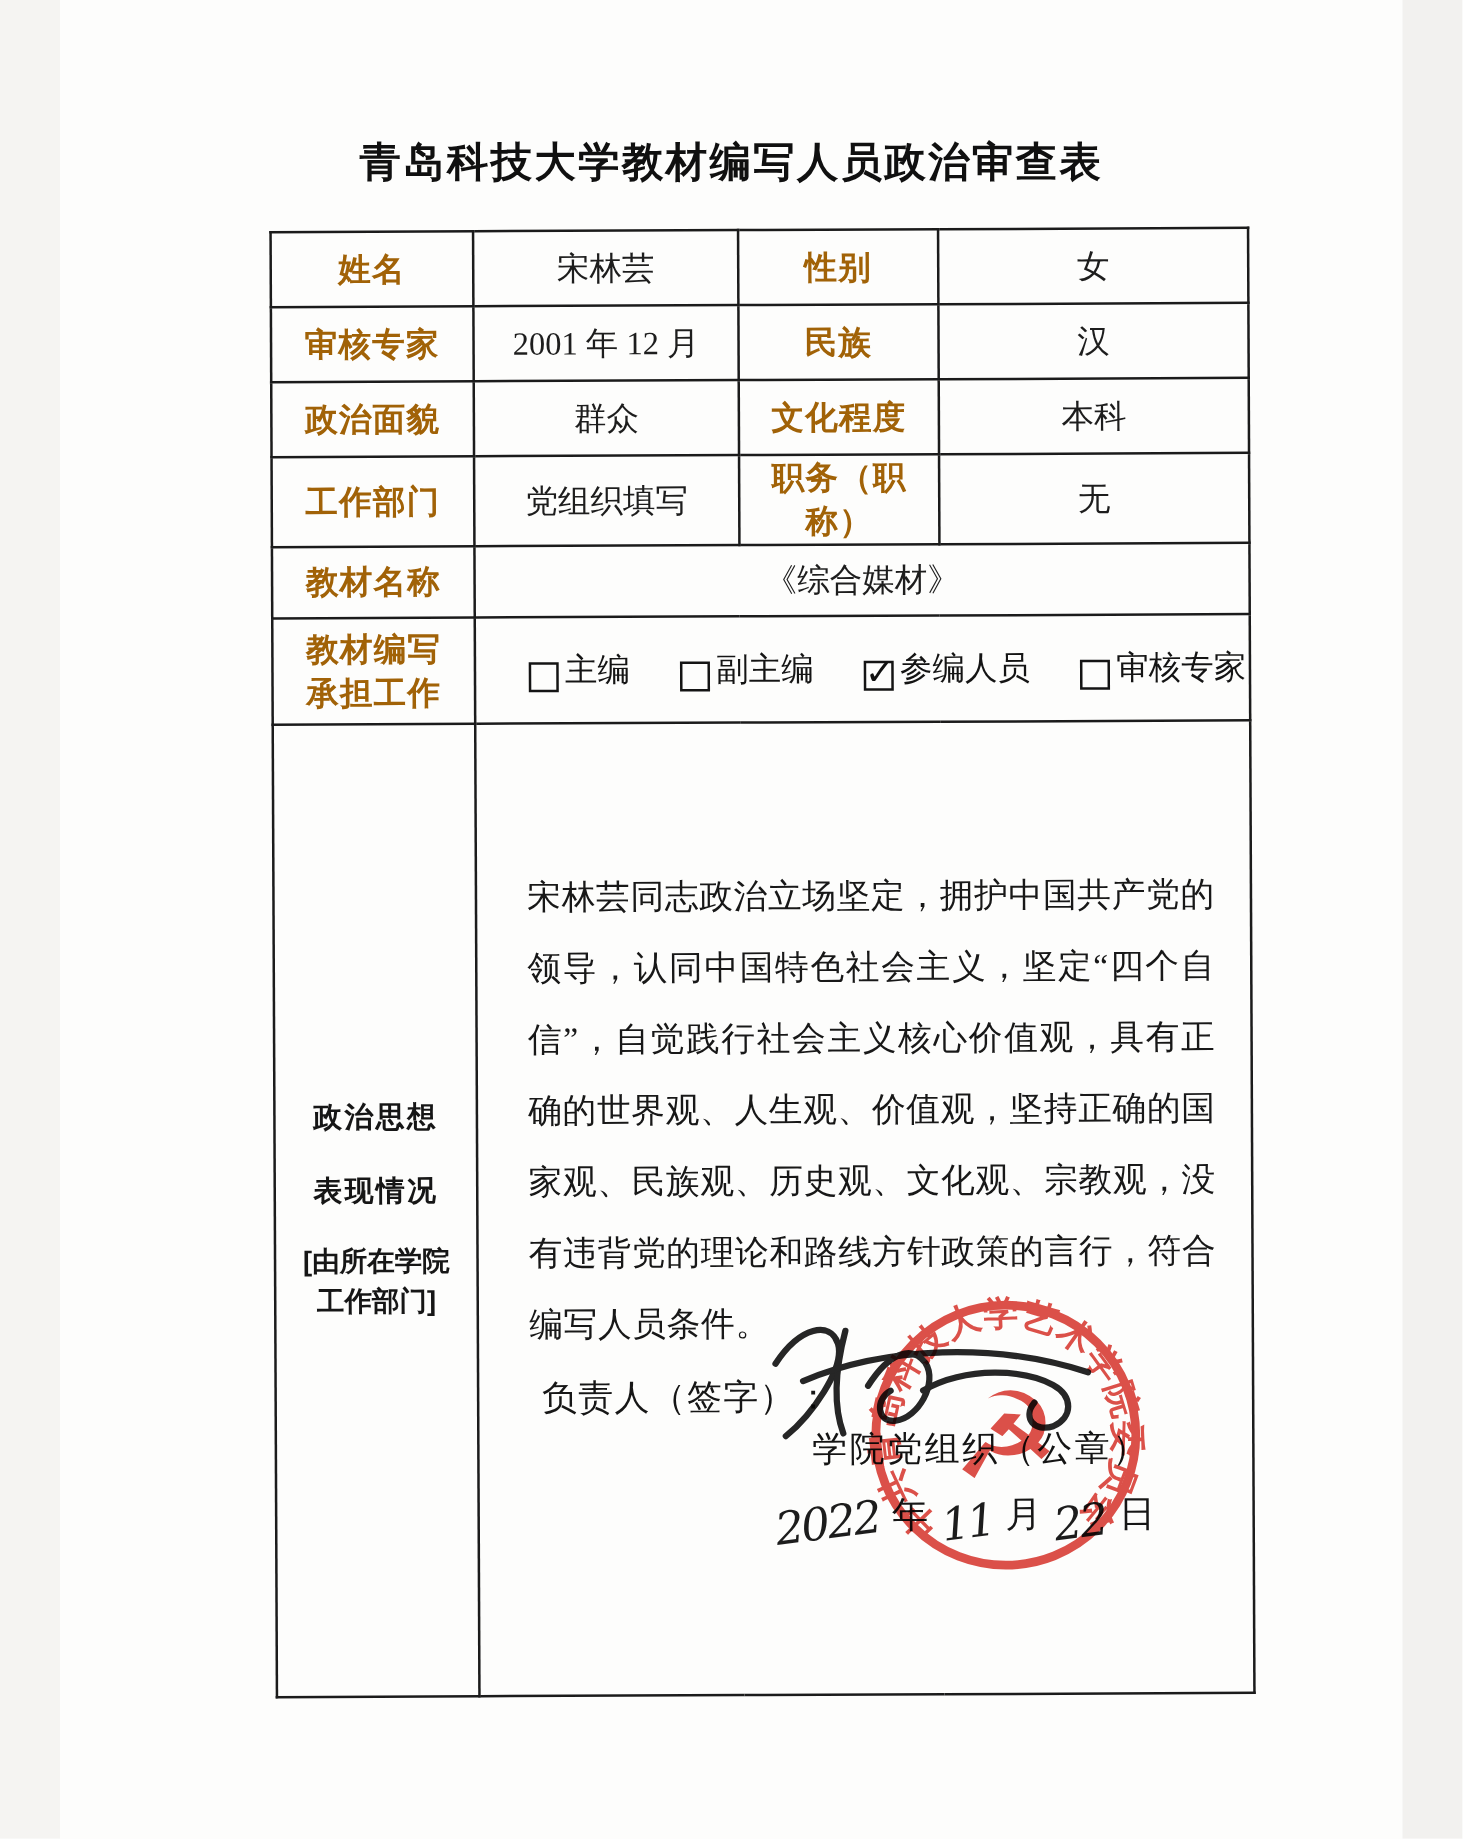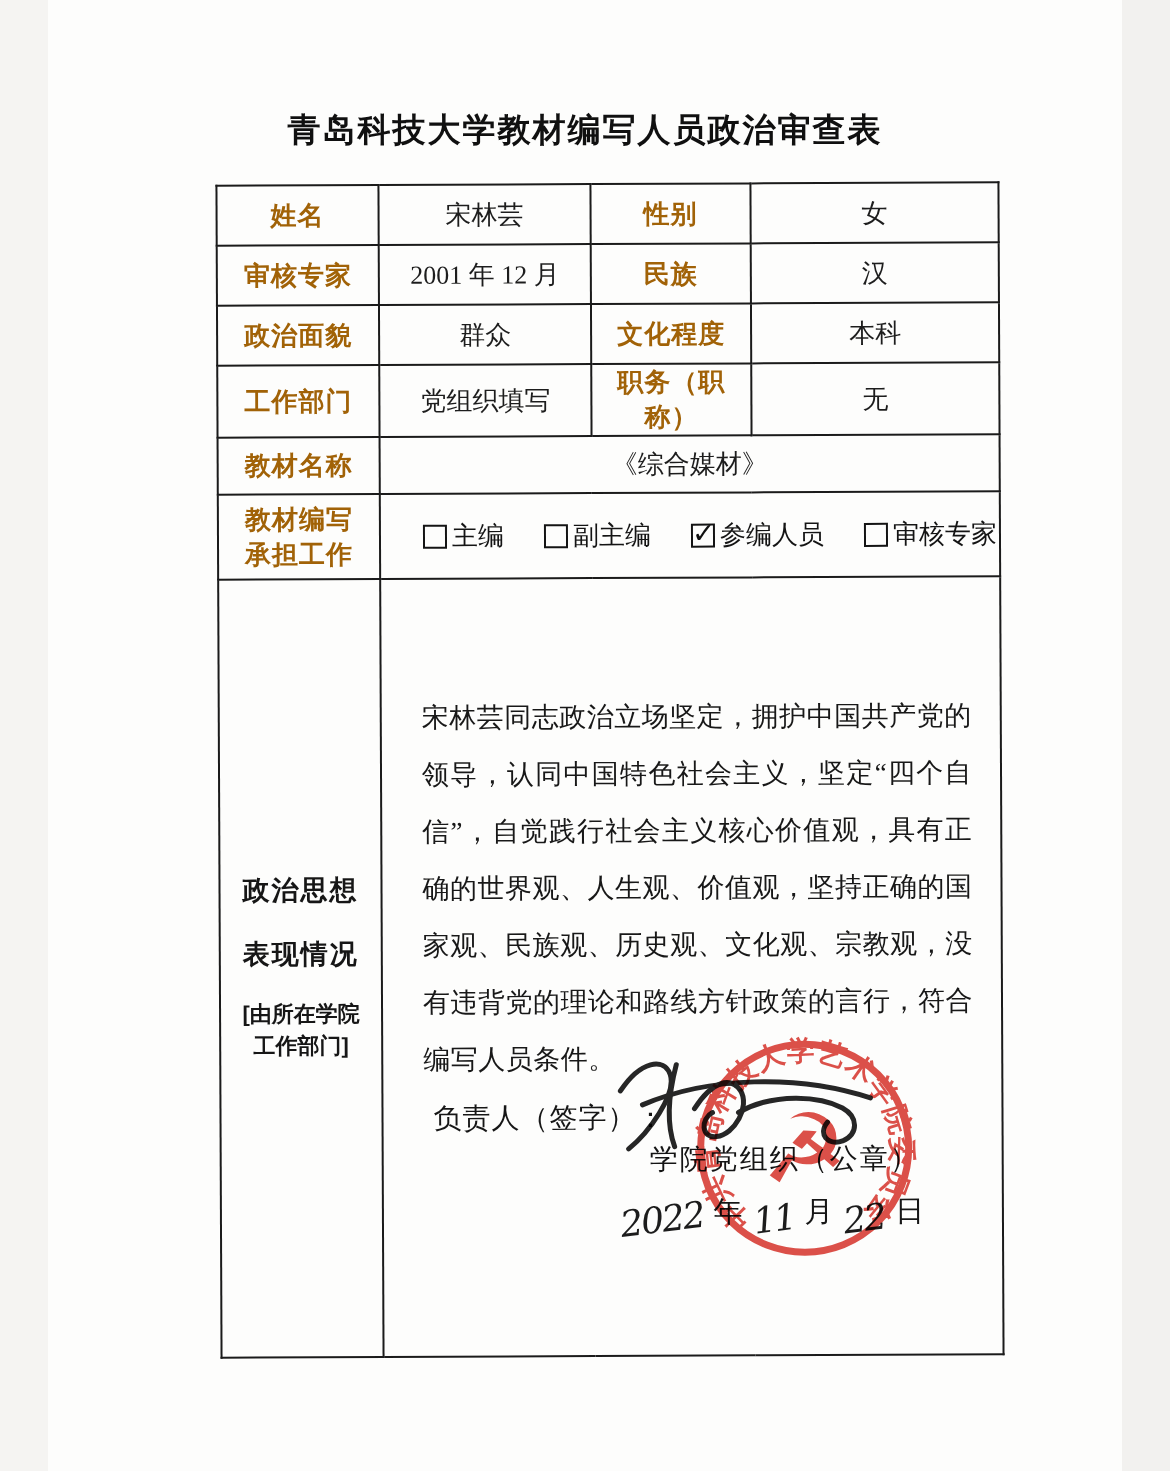--- a/index.html
+++ b/index.html
@@ -36,38 +36,38 @@
   td.val{font-size:26px;color:#1d1d1d;}
   .h60{height:60px;} .h57{height:57px;} .h85{height:85px;}
 
   
   .role-opts{
     display:flex;align-items:center;justify-content:flex-start;
     padding-left:42px;gap:40px;
     font-family:"Liberation Sans","DejaVu Sans",sans-serif;
     font-size:26px;color:#141414;
   }
-  .role-opt{display:flex;align-items:center;gap:5px;}
+  .role-opt{display:flex;align-items:flex-end;gap:5px;}
   .cbox{
     width:20px;height:20px;border:2.4px solid #141414;
     display:inline-block;position:relative;background:transparent;
     flex:0 0 auto;
   }
   .cbox.checked::after{
     content:"✓";position:absolute;left:-1px;top:-9px;
     font-size:28px;font-weight:bold;color:#101010;
     font-family:"DejaVu Sans",sans-serif;
   }
 
   
   td.big-label{vertical-align:middle;}
   .big-label-inner{line-height:1.25;}
   .big-label-inner .ln{
     font-family:"Liberation Sans","DejaVu Sans",sans-serif;
-    font-weight:bold;font-size:27px;letter-spacing:2px;display:block;
+    font-weight:bold;font-size:23px;letter-spacing:2px;display:block;
   }
   .big-label-inner .ln.gap{margin-top:30px;}
   .big-label-inner .note{
     font-family:"Liberation Sans","DejaVu Sans",sans-serif;
     font-weight:bold;font-size:22px;letter-spacing:0;display:block;line-height:1.45;
   }
   .big-label-inner .note.first{margin-top:26px;}
 
   td.big-cell{position:relative;}
   .statement{

